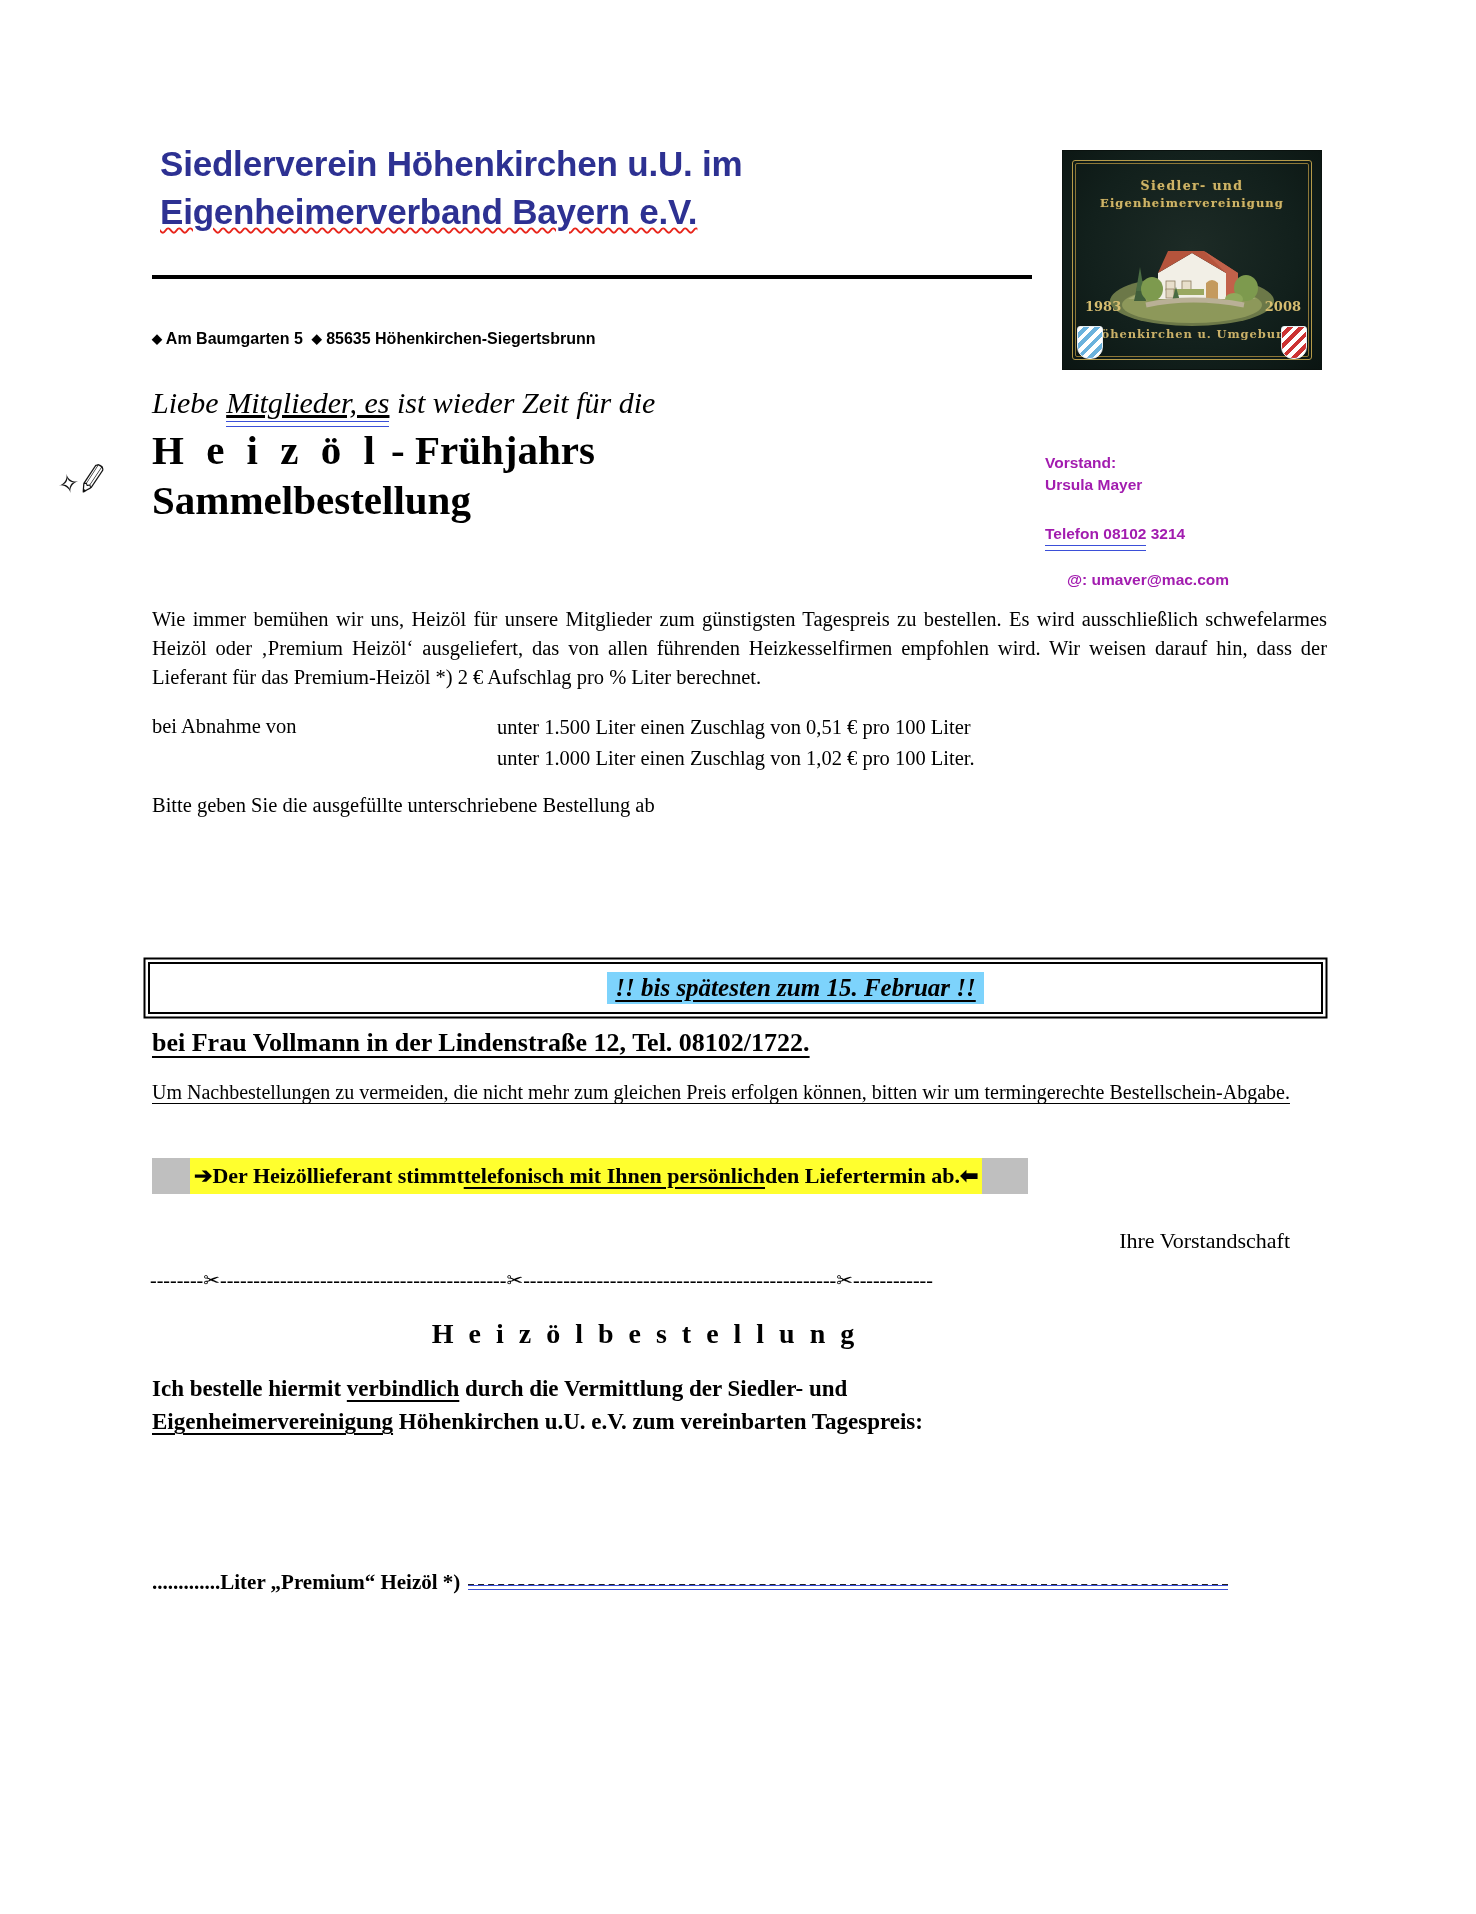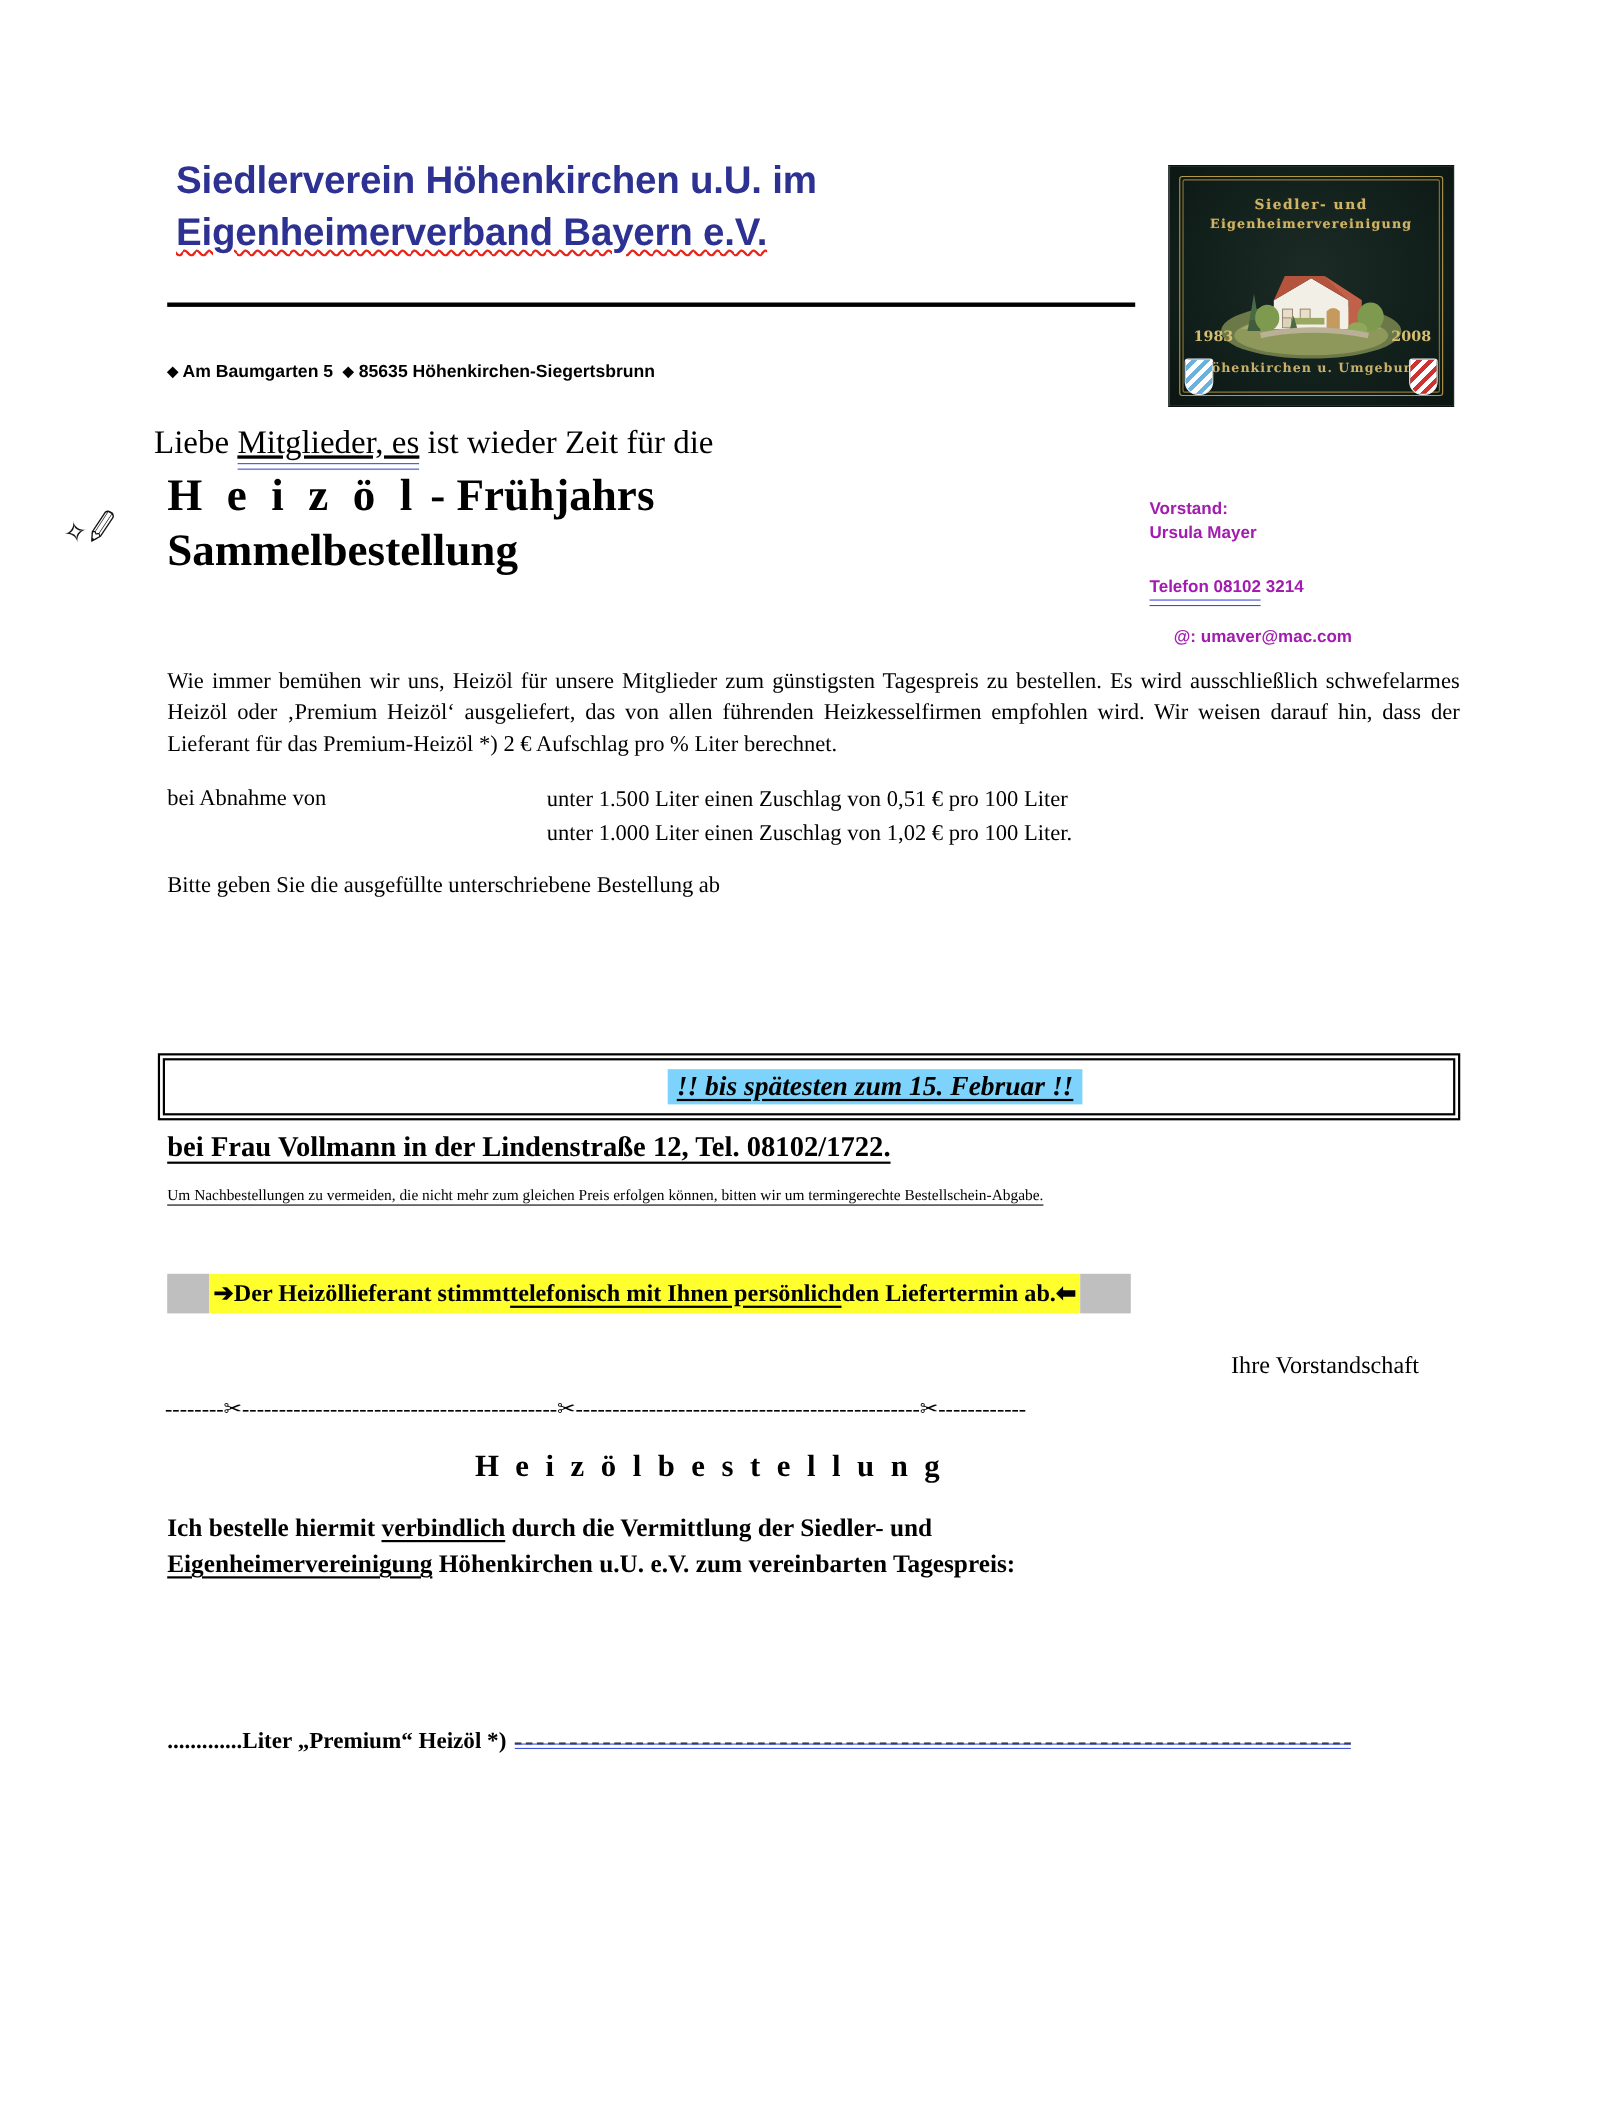--- a/index.html
+++ b/index.html
@@ -60,21 +60,21 @@
     position:absolute;left:14px;bottom:10px;width:24px;height:31px;
     background:
       repeating-linear-gradient(135deg,#fff 0 4px,#6ab2dd 4px 8px);
     border-radius:3px 3px 12px 12px;border:1px solid #e8eef2;
   }
   .shield.r{left:auto;right:14px;
     background:repeating-linear-gradient(135deg,#fff 0 4px,#cc3333 4px 8px);
   }
 
   
-  .salut{position:absolute;left:140px;top:386px;font-size:30px;}
+  .salut{position:absolute;left:152px;top:386px;font-size:30px;font-style:italic;}
   .grammar{
     text-decoration:underline;text-decoration-color:#000;
     border-bottom:none;position:relative;
   }
   .dblblue{position:relative;display:inline-block;}
   .dblblue::after{
     content:"";position:absolute;left:0;right:0;bottom:-7px;height:4px;
     border-top:1.6px solid #3b4fd8;border-bottom:1.6px solid #3b4fd8;
   }
   .bigtitle{
@@ -119,21 +119,21 @@
     background:#7dd3fc;font-weight:bold;font-style:italic;font-size:25px;
     padding:2px 8px;text-decoration:underline;text-decoration-thickness:2px;
     text-underline-offset:4px;margin-left:120px;
   }
 
   .vollmann{
     position:absolute;left:152px;top:1028px;font-size:26px;font-weight:bold;
     text-decoration:underline;text-decoration-thickness:2.2px;text-underline-offset:5px;
   }
   .nachbest{
-    position:absolute;left:152px;top:1078px;width:1175px;font-size:14px;line-height:1.45;
+    position:absolute;left:152px;top:1078px;width:1175px;font-size:20px;line-height:1.45;
     text-align:justify;text-decoration:underline;text-decoration-thickness:1.4px;
     text-underline-offset:4px;
   }
 
   
   .arrowline{
     position:absolute;left:152px;top:1158px;width:1175px;height:36px;
     display:flex;align-items:center;
   }
   .graybox{width:38px;height:36px;background:#bfbfbf;flex:none;}

